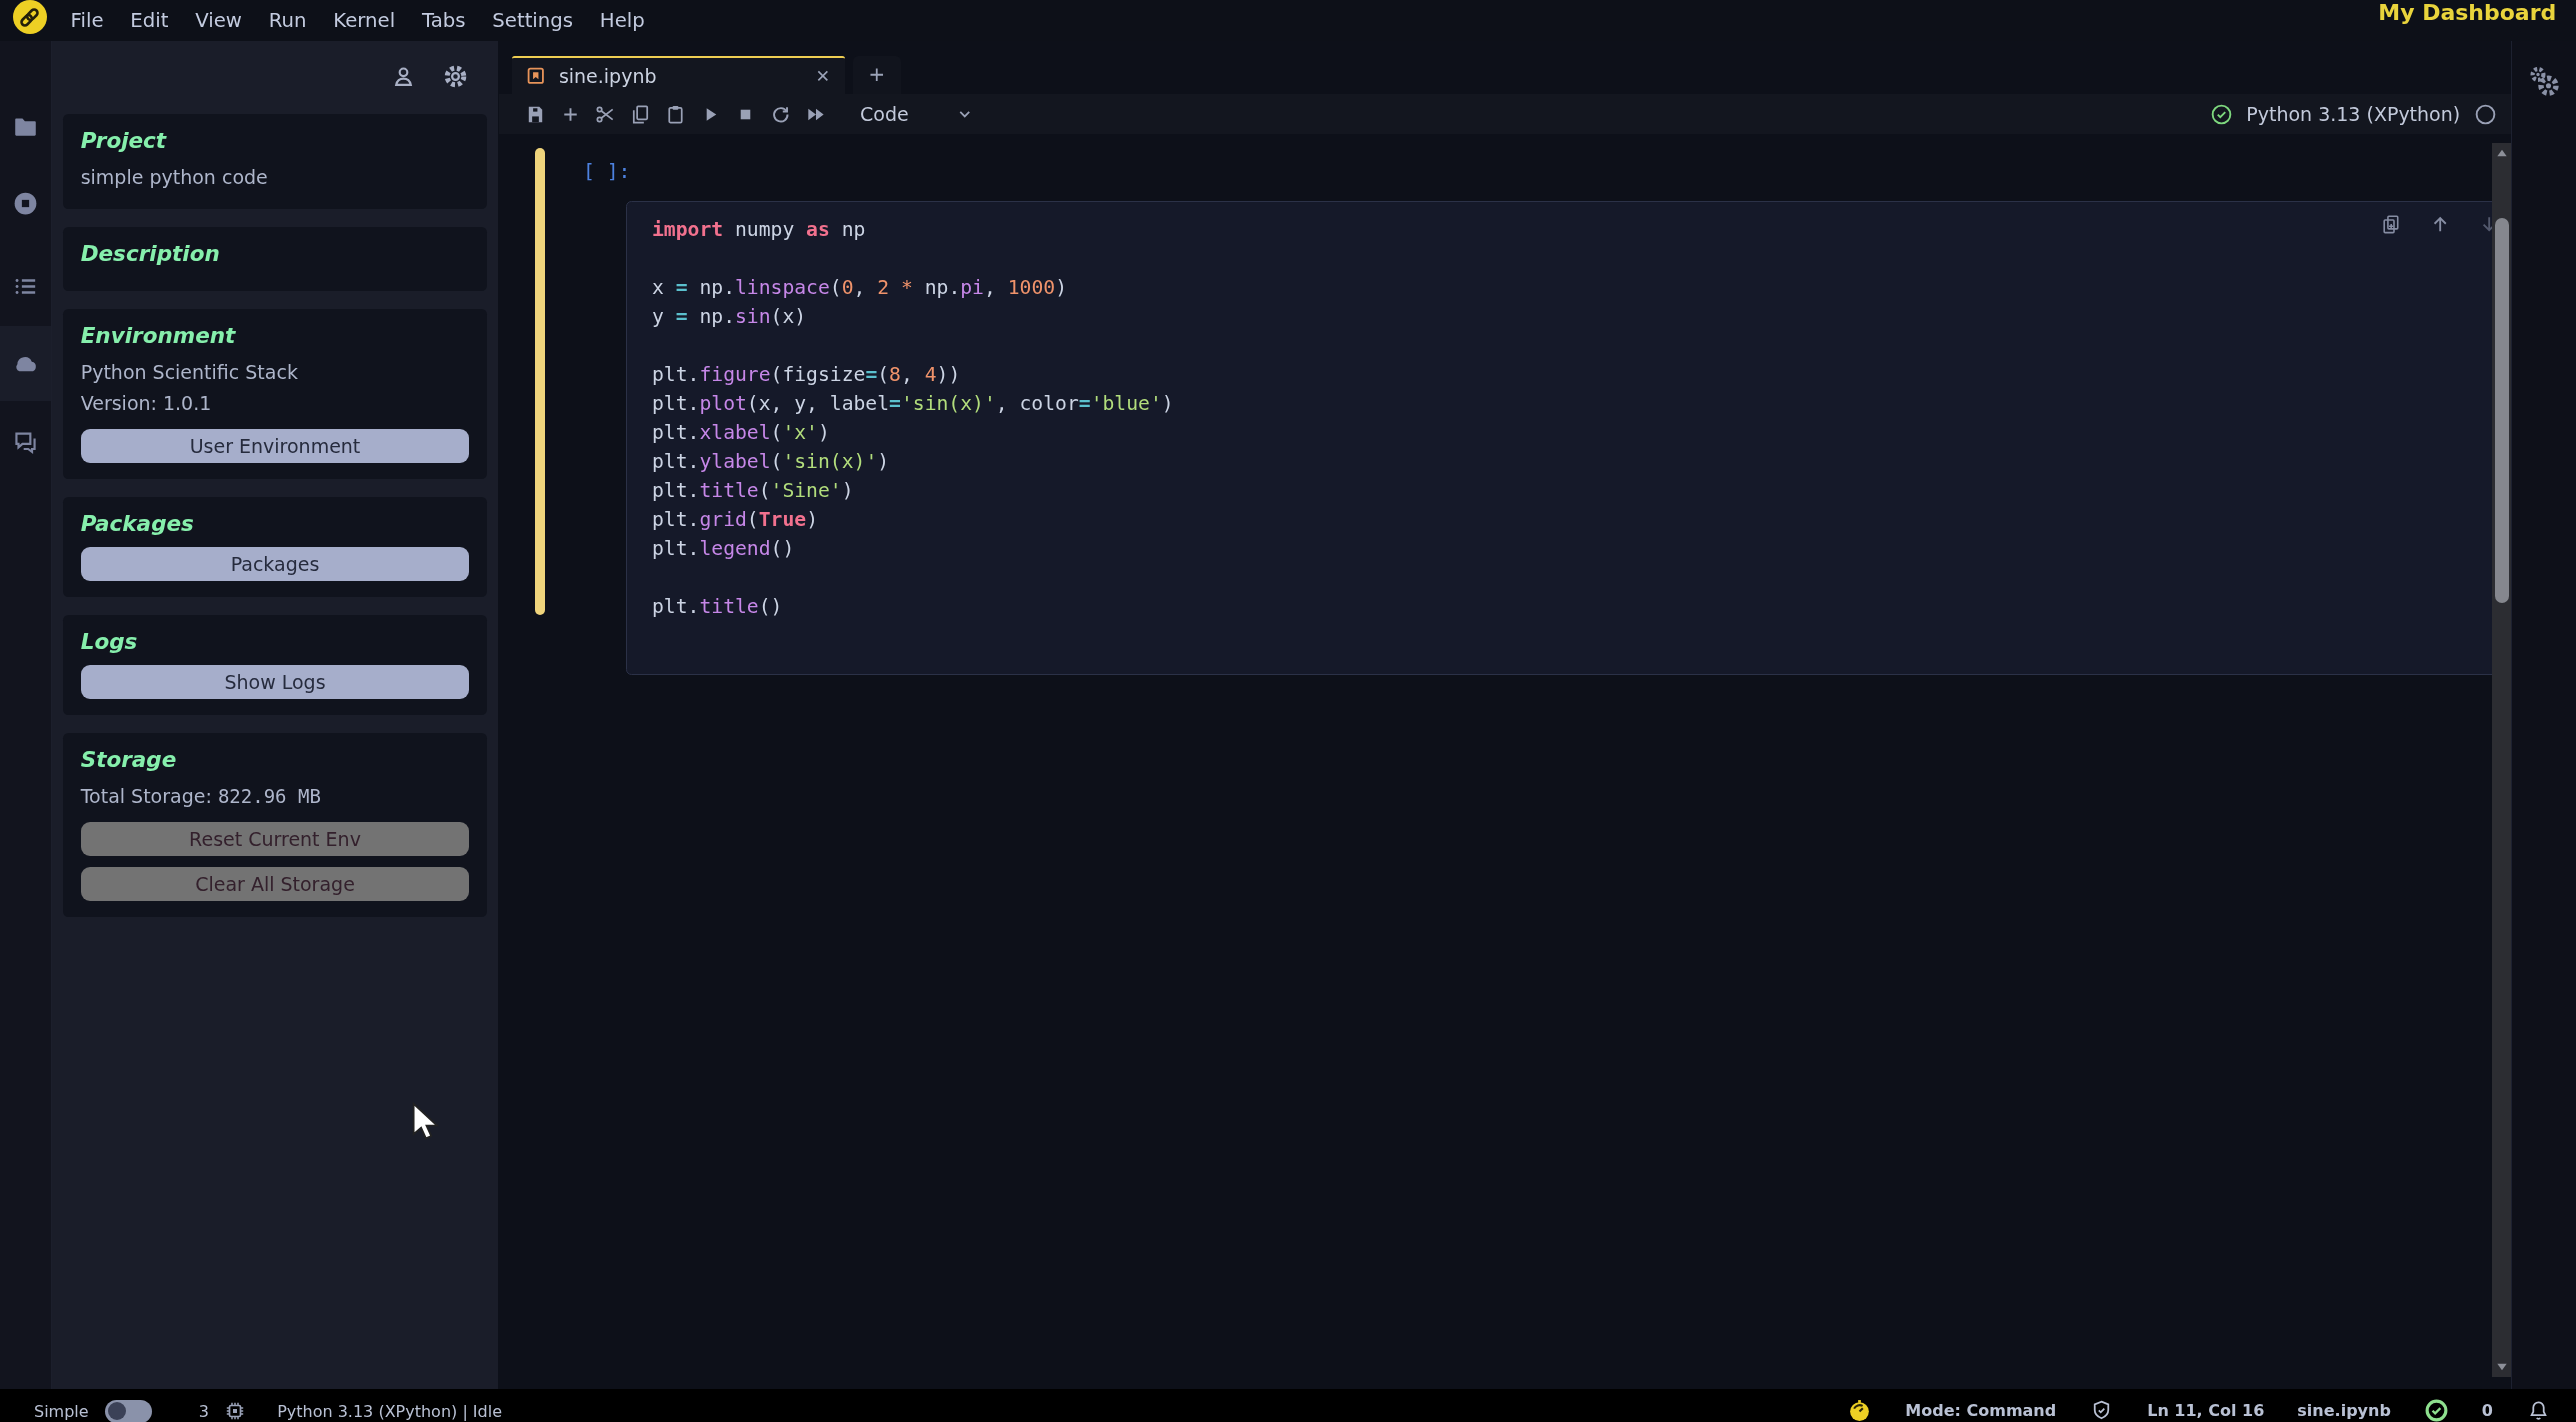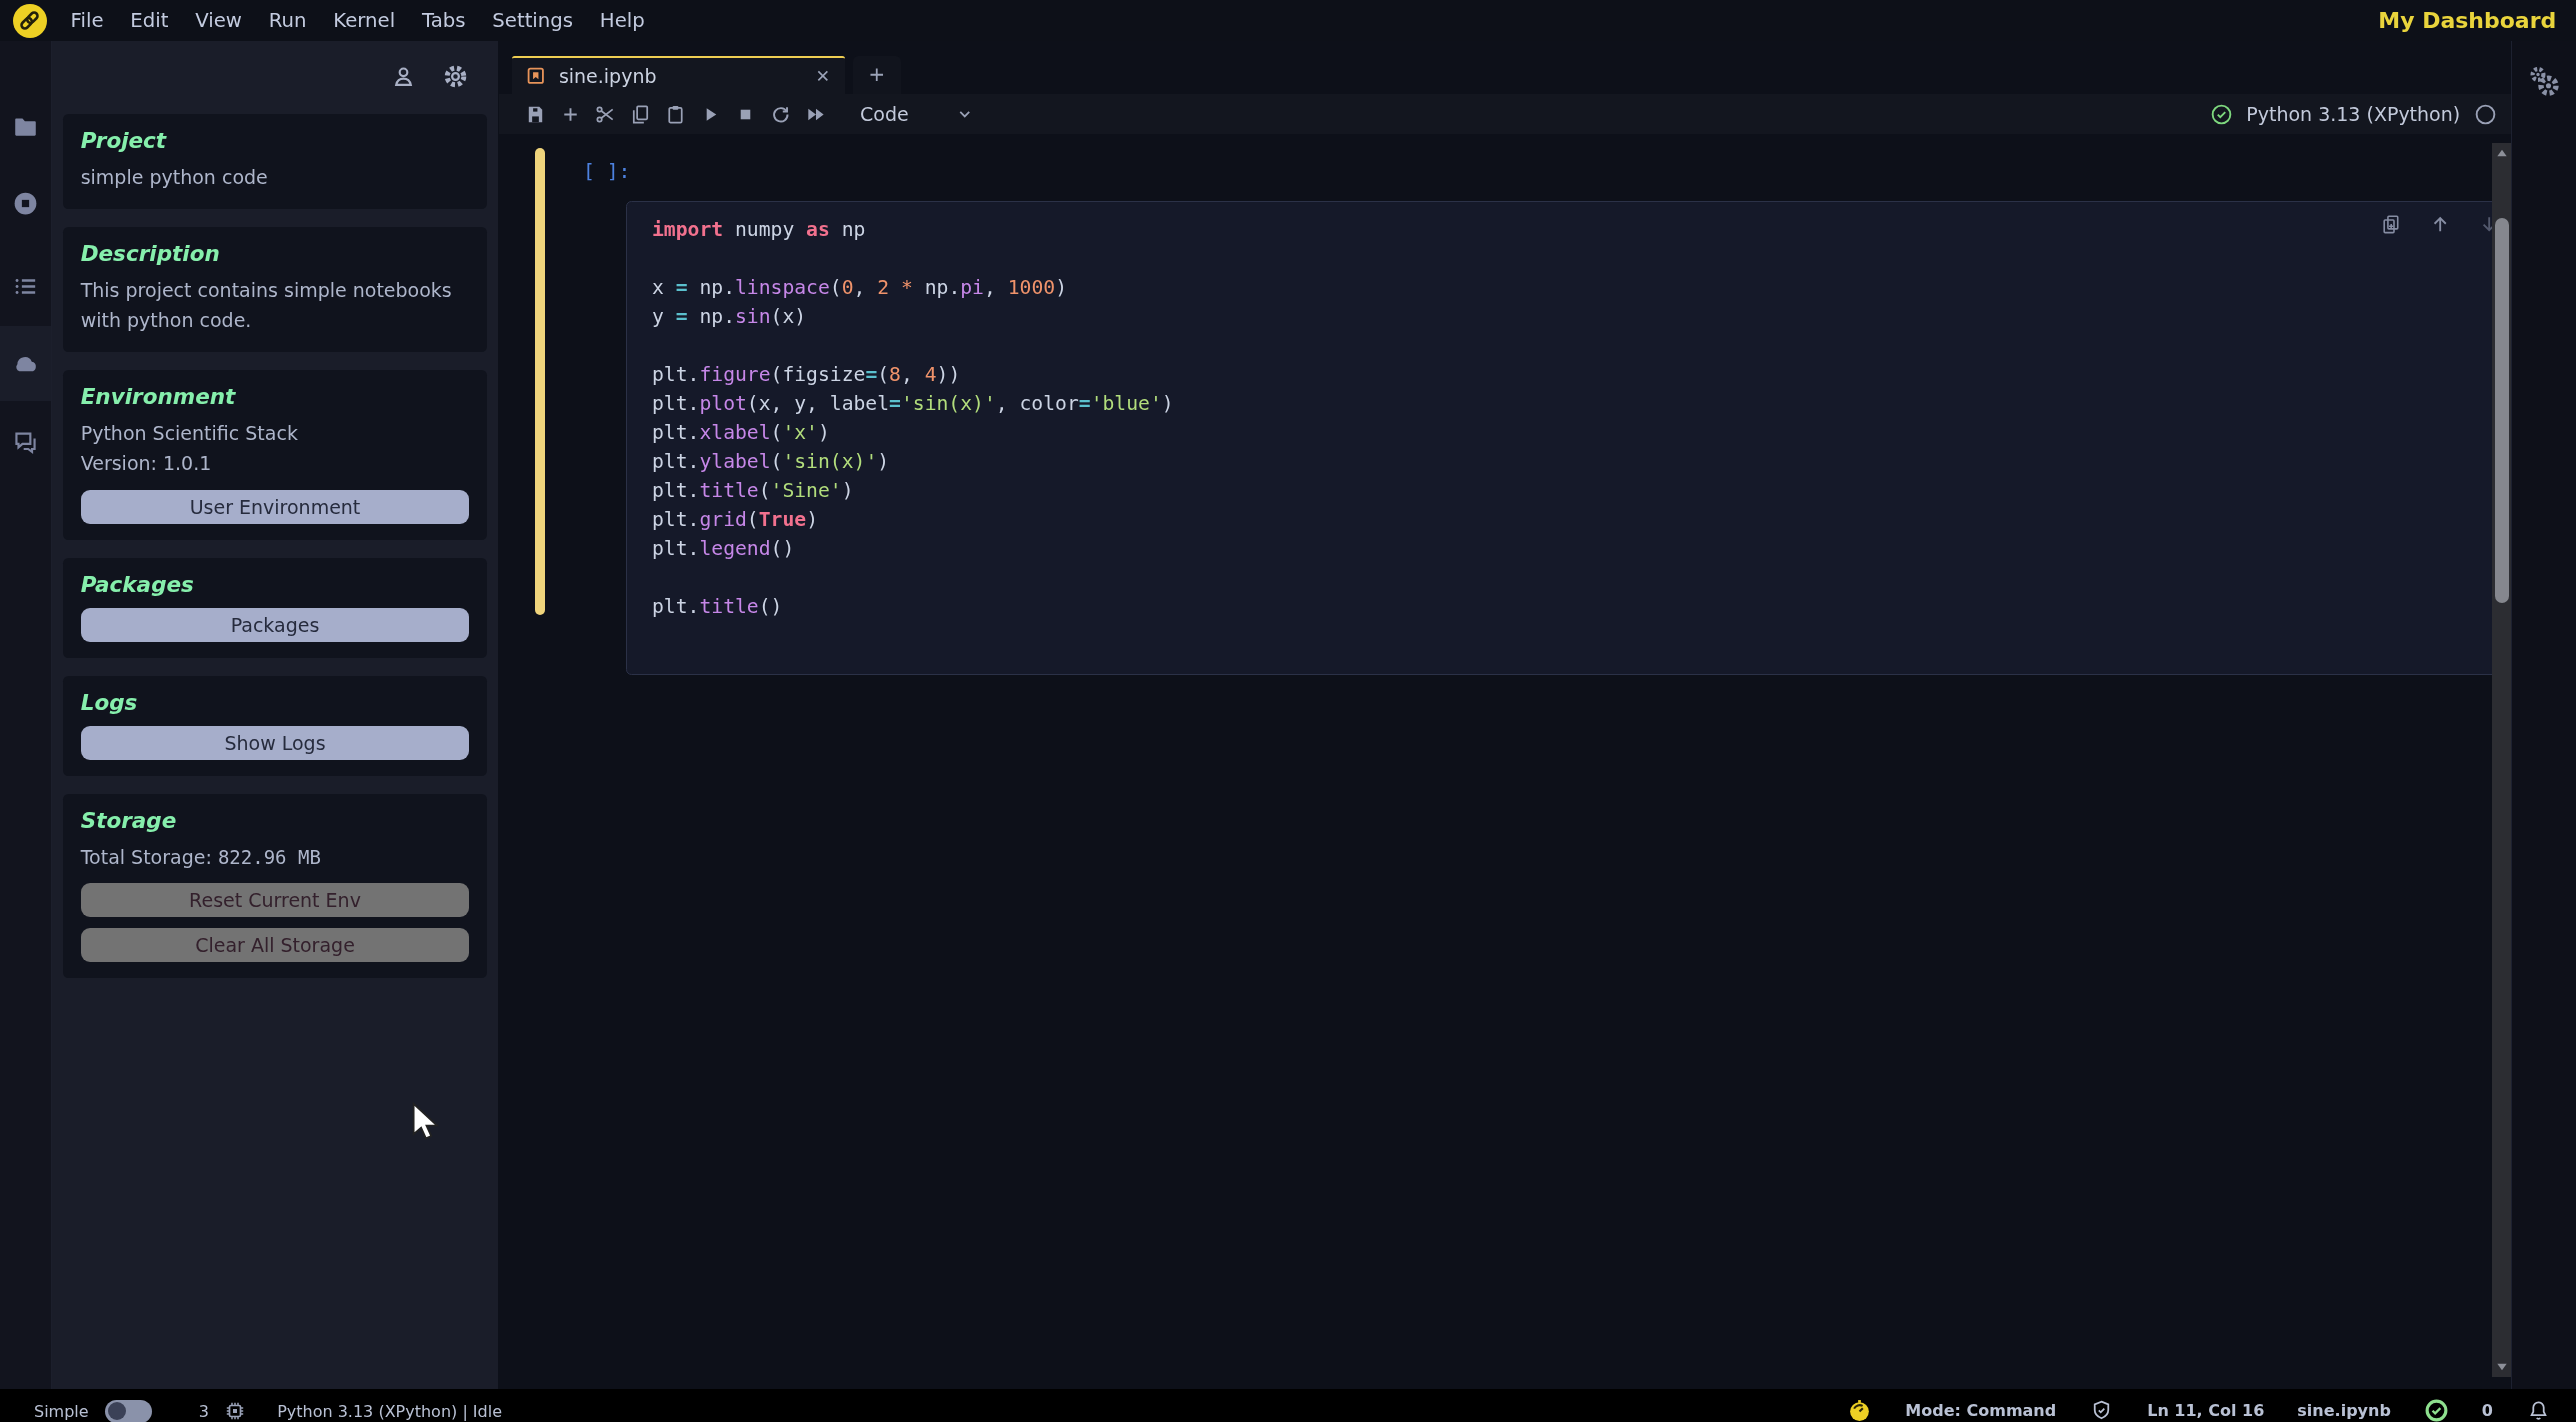--- a/index.html
+++ b/index.html
@@ -1,21 +1,21 @@
 <!DOCTYPE html>
 <html style="font-size:14.3px"><head>
 <meta charset="utf-8">
 <style>
   html,body{margin:0;padding:0;background:#0d1019;}
   body{width:2576px;height:1423px;overflow:hidden;font-family:"DejaVu Sans","Liberation Sans",sans-serif;
        -webkit-font-smoothing:antialiased;color:#c3cbdf;}
   #app{position:relative;width:2576px;height:1423px;overflow:hidden;}
 
   
-  #menubar{position:absolute;top:0;left:0;right:0;height:41px;background:#0d1018;display:flex;align-items:center;z-index:6;}
+  #menubar{position:absolute;top:0;left:0;right:0;height:41px;background:#0d1018;display:flex;align-items:flex-start;z-index:6;}
   .logo{width:34px;height:34px;border-radius:50%;background:#edd024;margin-left:12.5px;flex:0 0 auto;
         display:flex;align-items:center;justify-content:center;}
   #menu-list{display:flex;margin-left:10.7px;}
   .menu-item{padding:0 13.4px;font-size:19.7px;line-height:41px;color:#c3cbdf;cursor:default;}
   #dashboard{margin-left:auto;margin-right:19.7px;font-size:22px;font-weight:bold;color:#e9d43c;}
 
   
   #left-strip{position:absolute;left:0;top:41px;width:51px;bottom:34px;background:#12141e;border-right:0.9px solid #23273599;}
   .strip-icon{position:absolute;left:0;width:51px;display:flex;justify-content:center;align-items:center;color:#7e85a1;}
   .strip-icon svg{width:29px;height:29px;}
@@ -172,21 +172,20 @@
       </span>
     </div>
 
     <section class="card">
       <h3>Project</h3>
       <div class="body">simple python code</div>
     </section>
 
     <section class="card">
       <h3>Description</h3>
-      <div class="body">This project contains simple notebooks with python code.</div>
     </section>
 
     <section class="card">
       <h3>Environment</h3>
       <div class="body">Python Scientific Stack</div>
       <div class="body">Version: 1.0.1</div>
       <button class="btn">User Environment</button>
     </section>
 
     <section class="card">

